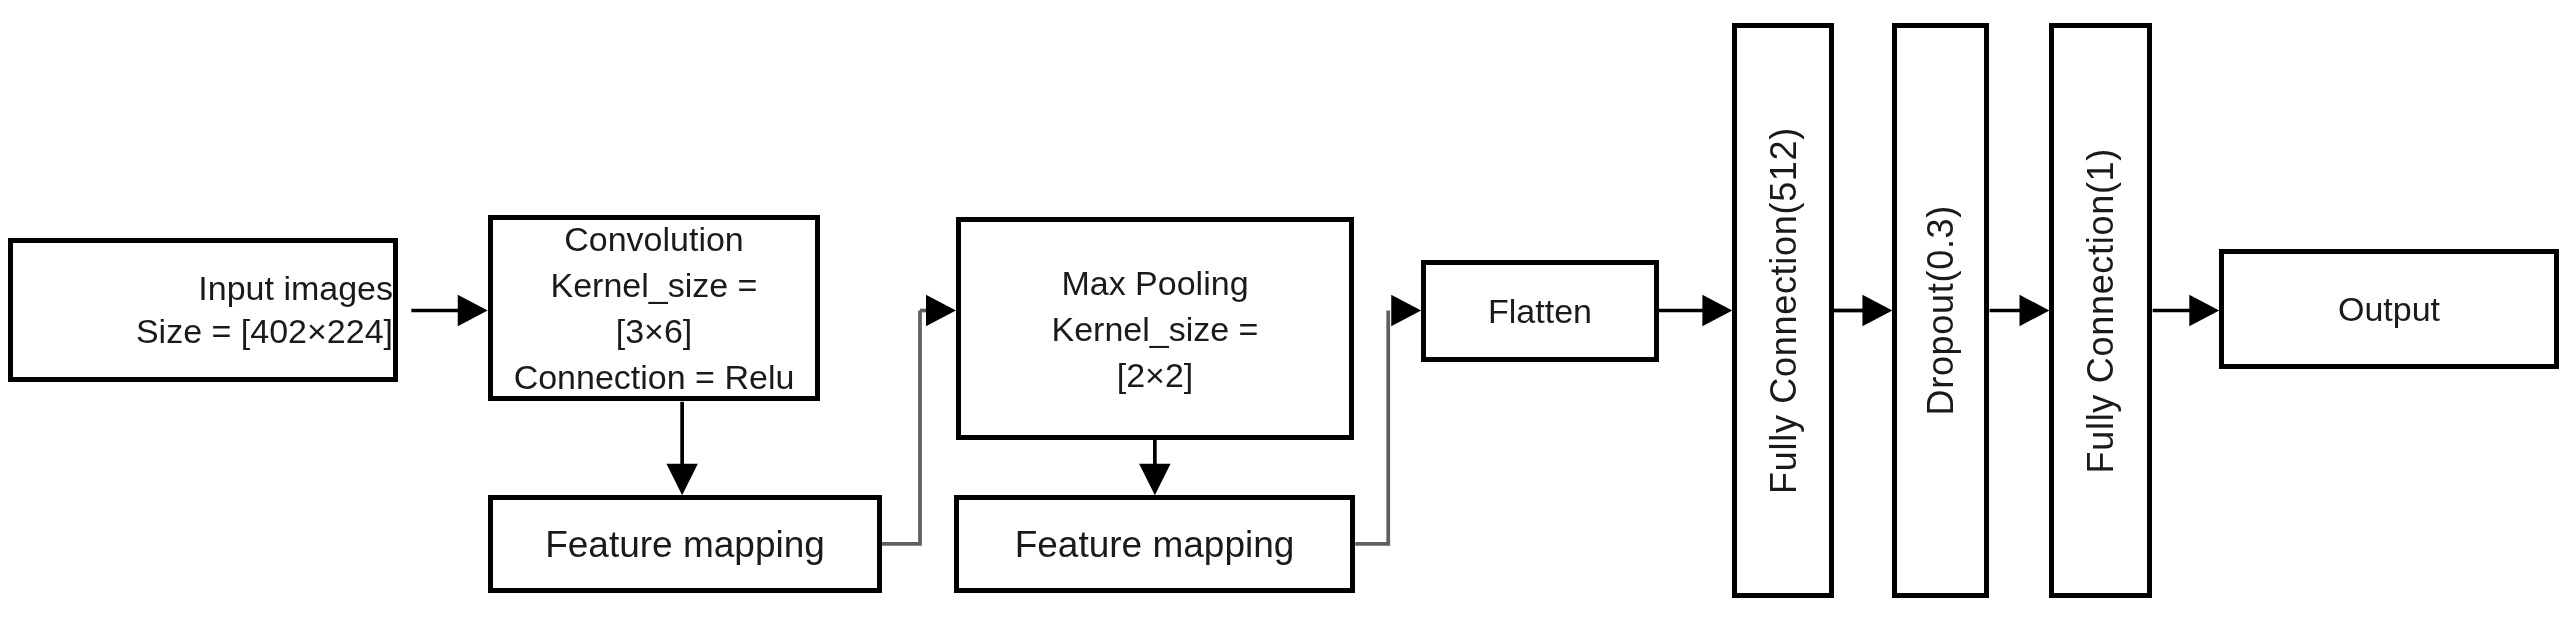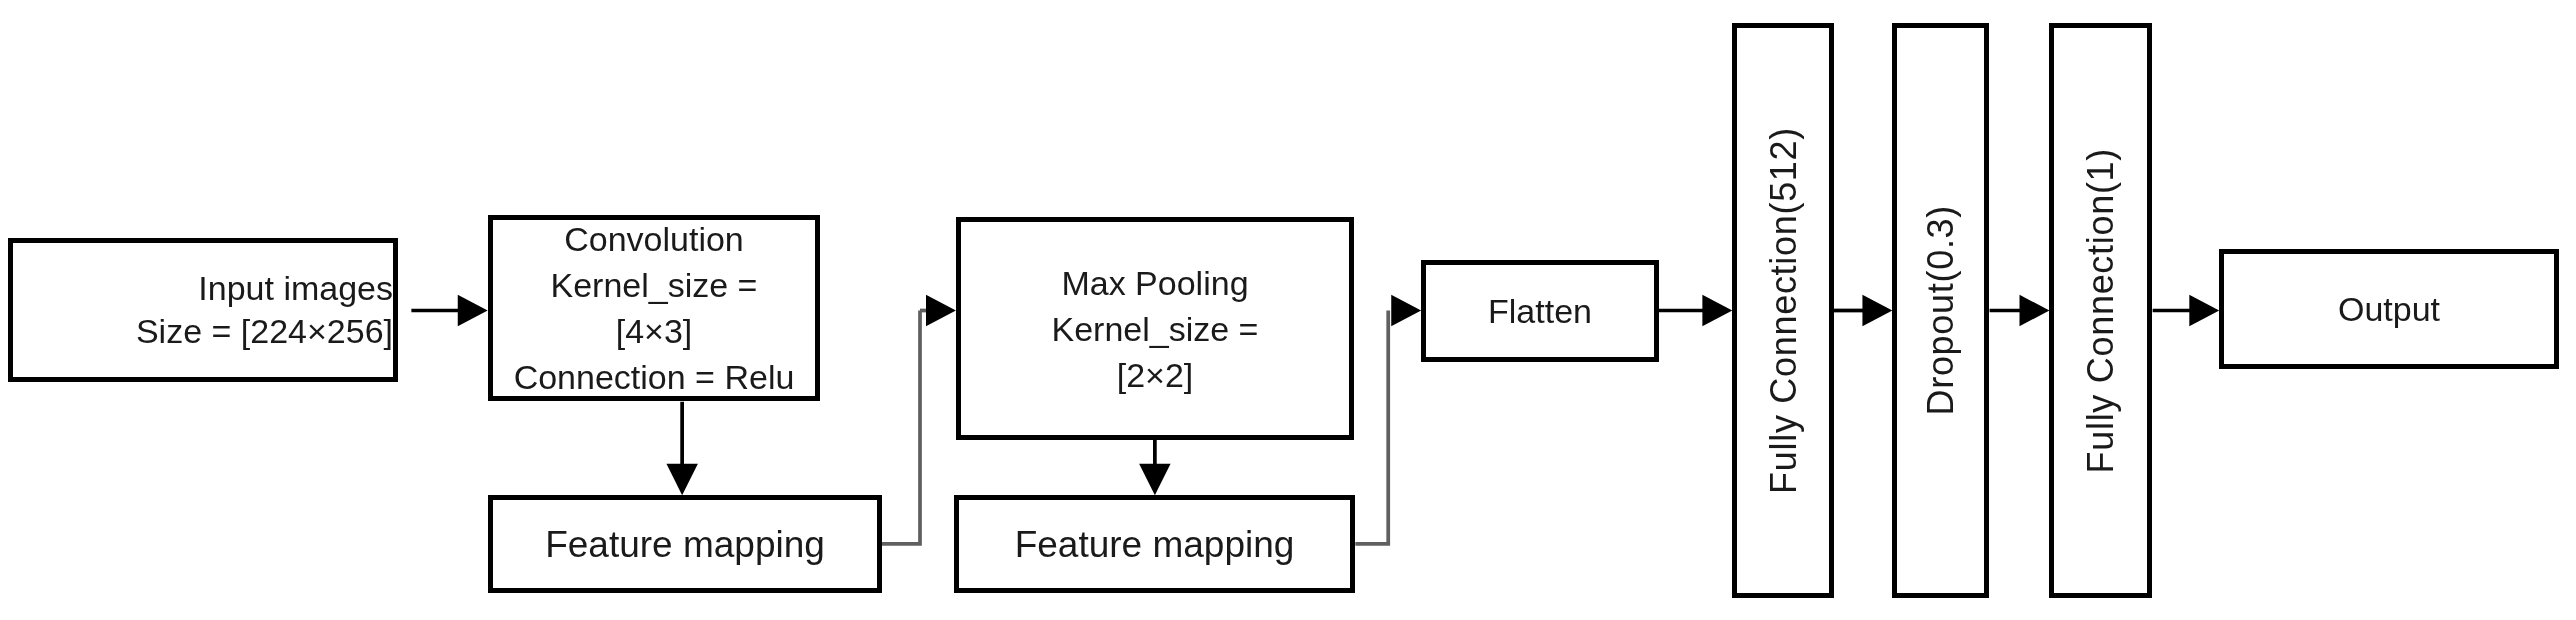--- a/index.html
+++ b/index.html
@@ -101,27 +101,27 @@
     </g>
 
     <g>
       <line x1="2878" y1="415" x2="2931" y2="415" stroke="#000" stroke-width="5"></line>
       <polygon points="2967,415 2927,394 2927,436" fill="#000"></polygon>
     </g>
   </svg>
 
   <div class="node node-input">
     <div class="line">Input images</div>
-    <div class="line">Size = [224×256]</div>
+    <div class="line">Size = [402×224]</div>
   </div>
 
   <div class="node node-conv">
     <div class="line">Convolution</div>
     <div class="line">Kernel_size =</div>
-    <div class="line">[4×3]</div>
+    <div class="line">[3×6]</div>
     <div class="line">Connection = Relu</div>
   </div>
 
   <div class="node node-fm1">
     <div class="line">Feature mapping</div>
   </div>
 
   <div class="node node-maxpool">
     <div class="line">Max Pooling</div>
     <div class="line">Kernel_size =</div>

